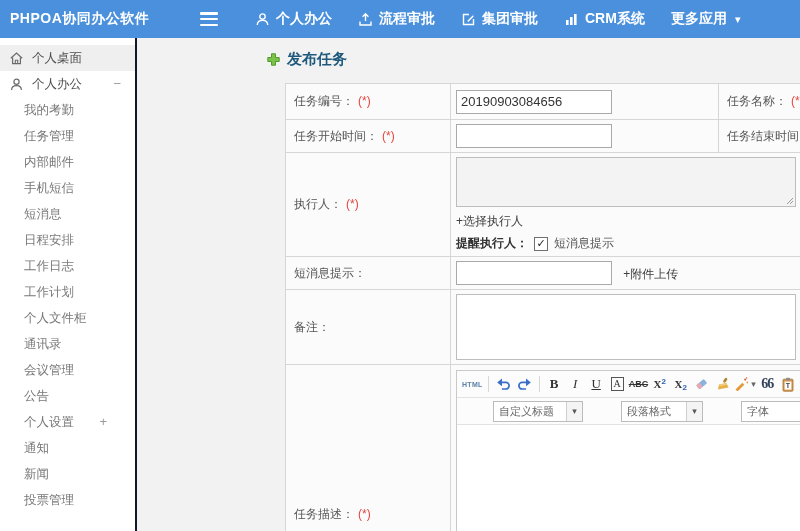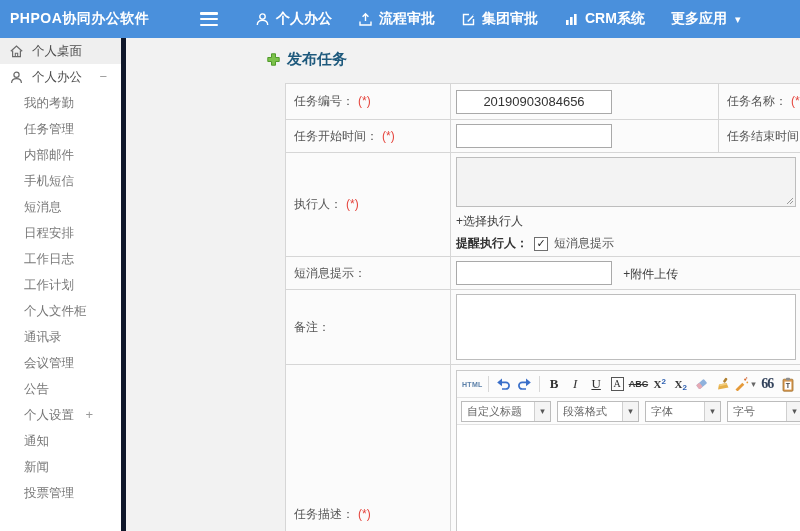--- a/index.html
+++ b/index.html
@@ -9,41 +9,41 @@
   .header{position:absolute;left:0;top:0;width:800px;height:38px;background:#4a90dc;
           display:flex;align-items:center;color:#fff;}
   .brand{width:178px;padding-left:10px;font-size:14px;font-weight:bold;letter-spacing:.5px;}
   .hamburger{width:18px;height:14px;margin-left:12px;display:flex;flex-direction:column;justify-content:space-between;cursor:pointer;}
   .hamburger i{display:block;height:2.5px;background:#fff;border-radius:1px;}
   .nav{display:flex;margin-left:24px;align-items:center;height:38px;}
   .nav-item{display:flex;align-items:center;gap:6px;font-size:14px;font-weight:600;padding:0 13px;height:38px;cursor:pointer;white-space:nowrap;}
   .nav-item svg{flex:0 0 auto;}
   .caret{font-size:11px;line-height:1;margin-left:2px;}
   
-  .sidebar{position:absolute;left:0;top:38px;width:126px;height:493px;background:#fff;
-           border-right:5px solid #0f172a;box-sizing:border-box;}
+  .sidebar{position:absolute;left:0;top:38px;width:137px;height:493px;background:#fff;
+           border-right:2px solid #0f172a;box-sizing:border-box;padding-top:7px;}
   .srow{height:26px;display:flex;align-items:center;padding-left:9px;font-size:12.5px;color:#4f4f4f;
         cursor:pointer;position:relative;white-space:nowrap;}
   .srow.active{background:#efefef;}
   .srow .sic{width:15px;height:15px;margin-right:8px;flex:0 0 auto;}
   .srow.sub{padding-left:24px;color:#787878;}
   .stoggle{position:absolute;font-size:13px;color:#9a9a9a;top:5px;}
   .tg-minus{right:14px;}
   .tg-plus{right:28px;}
   
   .page-title{position:absolute;left:267px;top:50px;display:flex;align-items:center;gap:7px;}
   .page-title .txt{font-size:15px;font-weight:bold;color:#1f5a7d;}
   
   table.form{position:absolute;left:285px;top:83px;width:860px;border-collapse:collapse;table-layout:fixed;background:#fbfbfb;}
   table.form td{border:1px solid #d6d6d6;font-size:12px;color:#555;vertical-align:middle;}
   td.lbl{padding-left:8px;}
   .req{color:#e5453d;margin-left:4px;}
   td.ctl{padding:4px 0 4px 5px;}
   input.txt{width:146px;height:20px;border:1px solid #a9a9a9;background:#fff;font-size:13px;color:#333;
-            padding:1px 4px;box-sizing:content-box;font-family:inherit;text-align:center;}
+            padding:1px 4px;box-sizing:content-box;font-family:inherit;}
   .tarea{border:1px solid #bdbdbd;background:#fff;position:relative;}
   .tarea.gray{background:#f3f3f3;}
   .rhandle{position:absolute;right:1px;bottom:1px;}
   a.blue{color:#404040;text-decoration:none;font-size:12px;cursor:pointer;}
   .remind{display:flex;align-items:center;margin-top:5px;gap:6px;}
   .remind b{color:#333;font-size:12px;}
   .cbx{width:12px;height:12px;border:1px solid #6f6f6f;background:#fff;display:inline-flex;align-items:center;
        justify-content:center;font-size:11px;line-height:1;color:#222;cursor:pointer;}
   .cbx-lab{color:#555;font-size:12px;}
   
@@ -57,21 +57,21 @@
   .g-b{font-weight:bold;font-size:13px;}
   .g-i{font-style:italic;font-size:13px;}
   .g-u{text-decoration:underline;font-size:13px;}
   .g-abox{border:1px solid #555;font-size:10px;padding:0 2px;line-height:12px;}
   .g-strike{text-decoration:line-through;font-size:9px;font-weight:bold;}
   .g-base{font-weight:bold;font-size:11px;font-family:"Liberation Serif","DejaVu Serif",serif;}
   .g-sup{font-size:8px;color:#2a5db0;font-weight:bold;vertical-align:top;position:relative;top:-3px;}
   .g-subs{font-size:8px;color:#2a5db0;font-weight:bold;position:relative;top:3px;}
   .g-quote{font-family:"Liberation Serif","DejaVu Serif",serif;font-weight:bold;font-size:14px;color:#33435c;letter-spacing:-1px;}
   .tb .mini-caret{font-size:9px;color:#666;margin-left:2px;}
-  .combo{display:flex;height:19px;border:1px solid #bcbcbc;background:#fff;margin-right:6px;align-items:center;cursor:pointer;}
+  .combo{display:flex;height:19px;border:1px solid #bcbcbc;background:#fff;margin-right:6px;align-items:center;cursor:pointer;margin-left:32px;}
   .combo-label{padding:0 5px;font-size:11px;color:#666;white-space:nowrap;overflow:hidden;}
   .combo-btn{width:15px;height:100%;border-left:1px solid #cfcfcf;display:flex;align-items:center;justify-content:center;
              font-size:9px;color:#555;background:#f4f4f4;}
   .w1{width:62px;}.w2{width:54px;}.w3{width:48px;}.w4{width:48px;}
   .edit-area{height:200px;background:#fff;}
 </style>
 </head>
 <body>
 
 <div class="stage">

